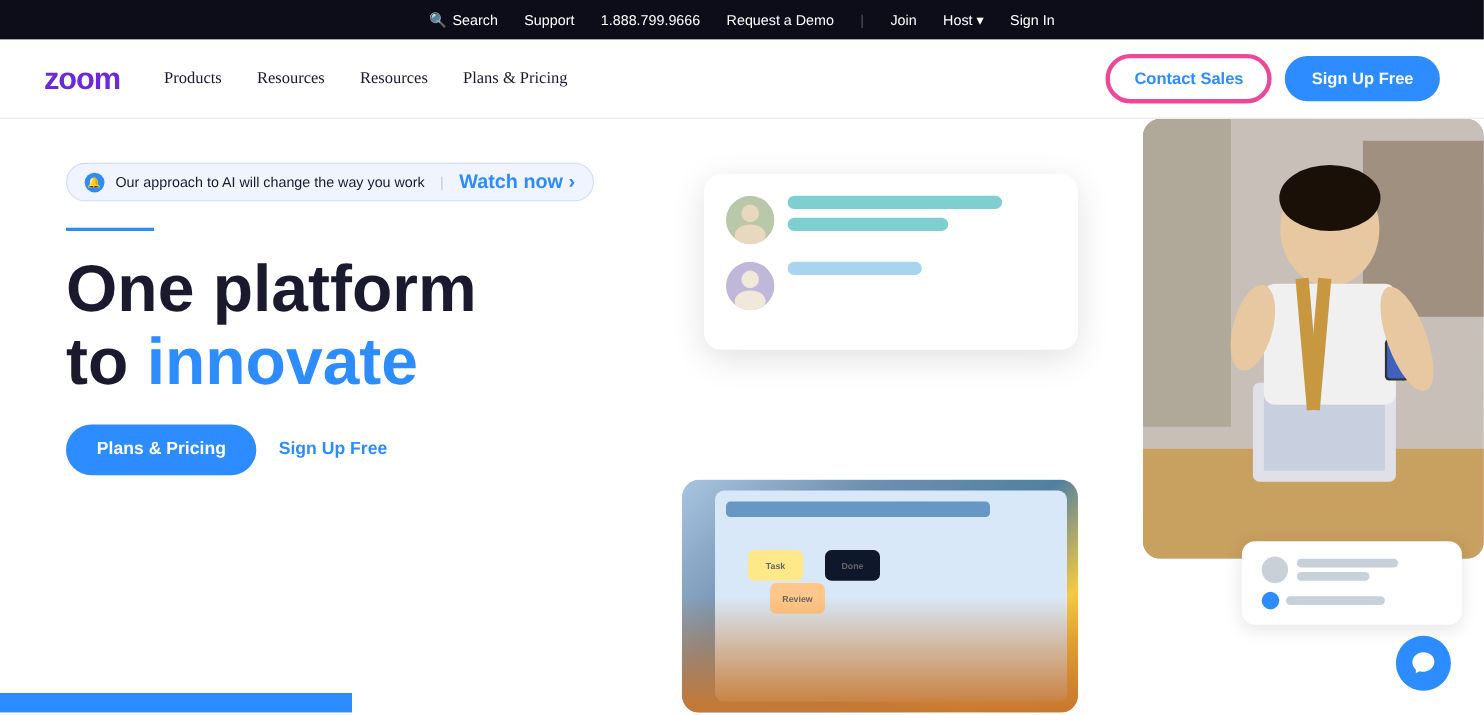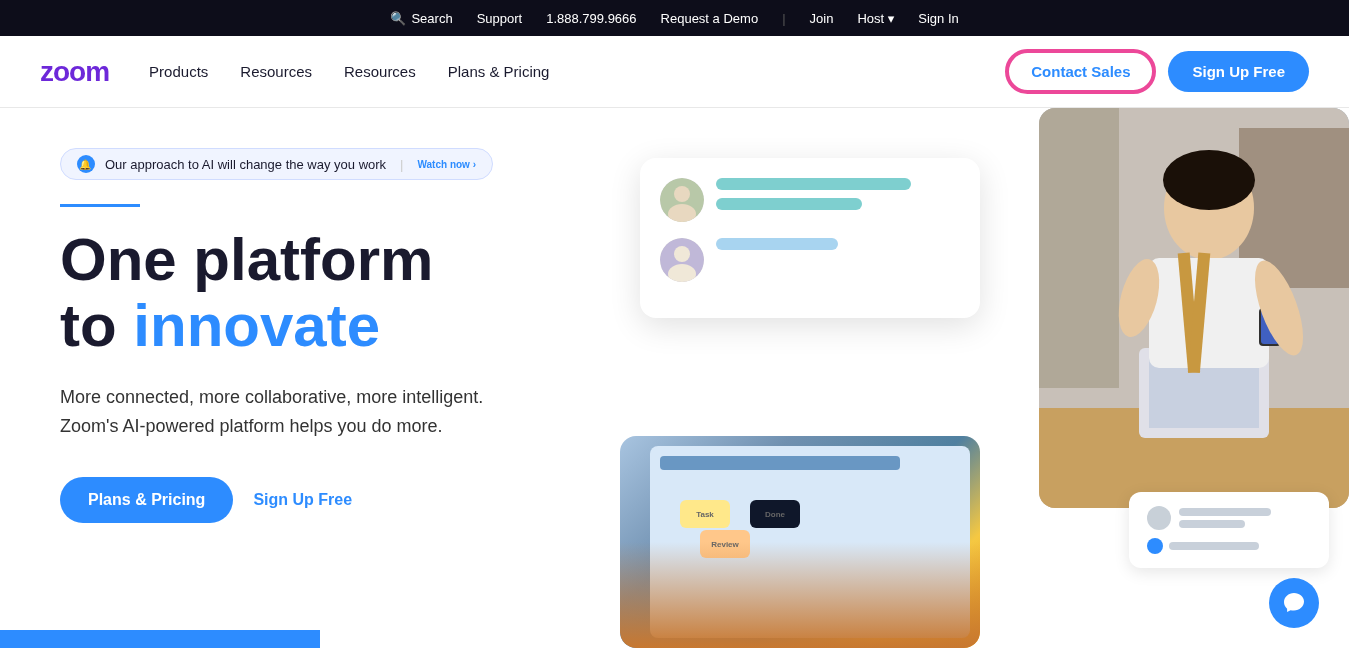--- a/index.html
+++ b/index.html
@@ -25,21 +25,21 @@
       display: flex;
       align-items: center;
       padding: 0 40px;
       height: 72px;
       border-bottom: 1px solid #e8e8e8;
       position: relative;
       z-index: 10;
     }
     .logo { color: #6d28d9; font-size: 28px; font-weight: 700; letter-spacing: -1px; margin-right: 40px; }
     .nav-links { display: flex; align-items: center; gap: 32px; flex: 1; }
-    .nav-links a { color: #1a1a2e; text-decoration: none; font-size: 15px; font-weight: 400; }
+    .nav-links a { color: #1a1a2e; text-decoration: none; font-size: 15px; font-weight: 400; font-family: Liberation Serif, serif; }
     .nav-actions { display: flex; align-items: center; gap: 12px; }
     .btn-outline {
       border: 4px solid #ec4899;
       color: #2D8CFF;
       background: transparent;
       padding: 10px 22px;
       border-radius: 25px;
       font-size: 15px;
       font-weight: 600;
       cursor: pointer;
@@ -82,21 +82,21 @@
       margin-bottom: 24px;
     }
     .bell-icon {
       width: 18px; height: 18px;
       background: #2D8CFF;
       border-radius: 50%;
       display: flex; align-items: center; justify-content: center;
       font-size: 10px; color: #fff;
     }
     .alert-text { color: #1a1a2e; font-size: 13px; }
-    .alert-link { color: #2D8CFF; font-size: 10px; text-decoration: none; font-weight: 600; }
+    .alert-link { color: #2D8CFF; font-size: 18px; text-decoration: none; font-weight: 600; }
     .divider-line { color: #ccc; margin: 0 4px; }
 
     .hero-accent-line {
       width: 80px; height: 3px;
       background: #2D8CFF;
       margin-bottom: 20px;
     }
     .hero-title {
       font-size: 60px;
       font-weight: 800;
@@ -329,21 +329,20 @@
     
     <div class="hero-accent-line"></div>
 
     
     <h1 class="hero-title">
       <span>One platform</span><br>
       <span>to </span><span class="blue">innovate</span>
     </h1>
 
     
-    <p class="hero-subtitle">More connected, more collaborative, more intelligent. Zoom's AI-powered platform helps you do more.</p>
 
     
     <div class="hero-buttons">
       <button class="btn-plans">Plans &amp; Pricing</button>
       <a class="btn-signup-link">Sign Up Free</a>
     </div>
   </div>
 
   <div class="hero-right">
 

